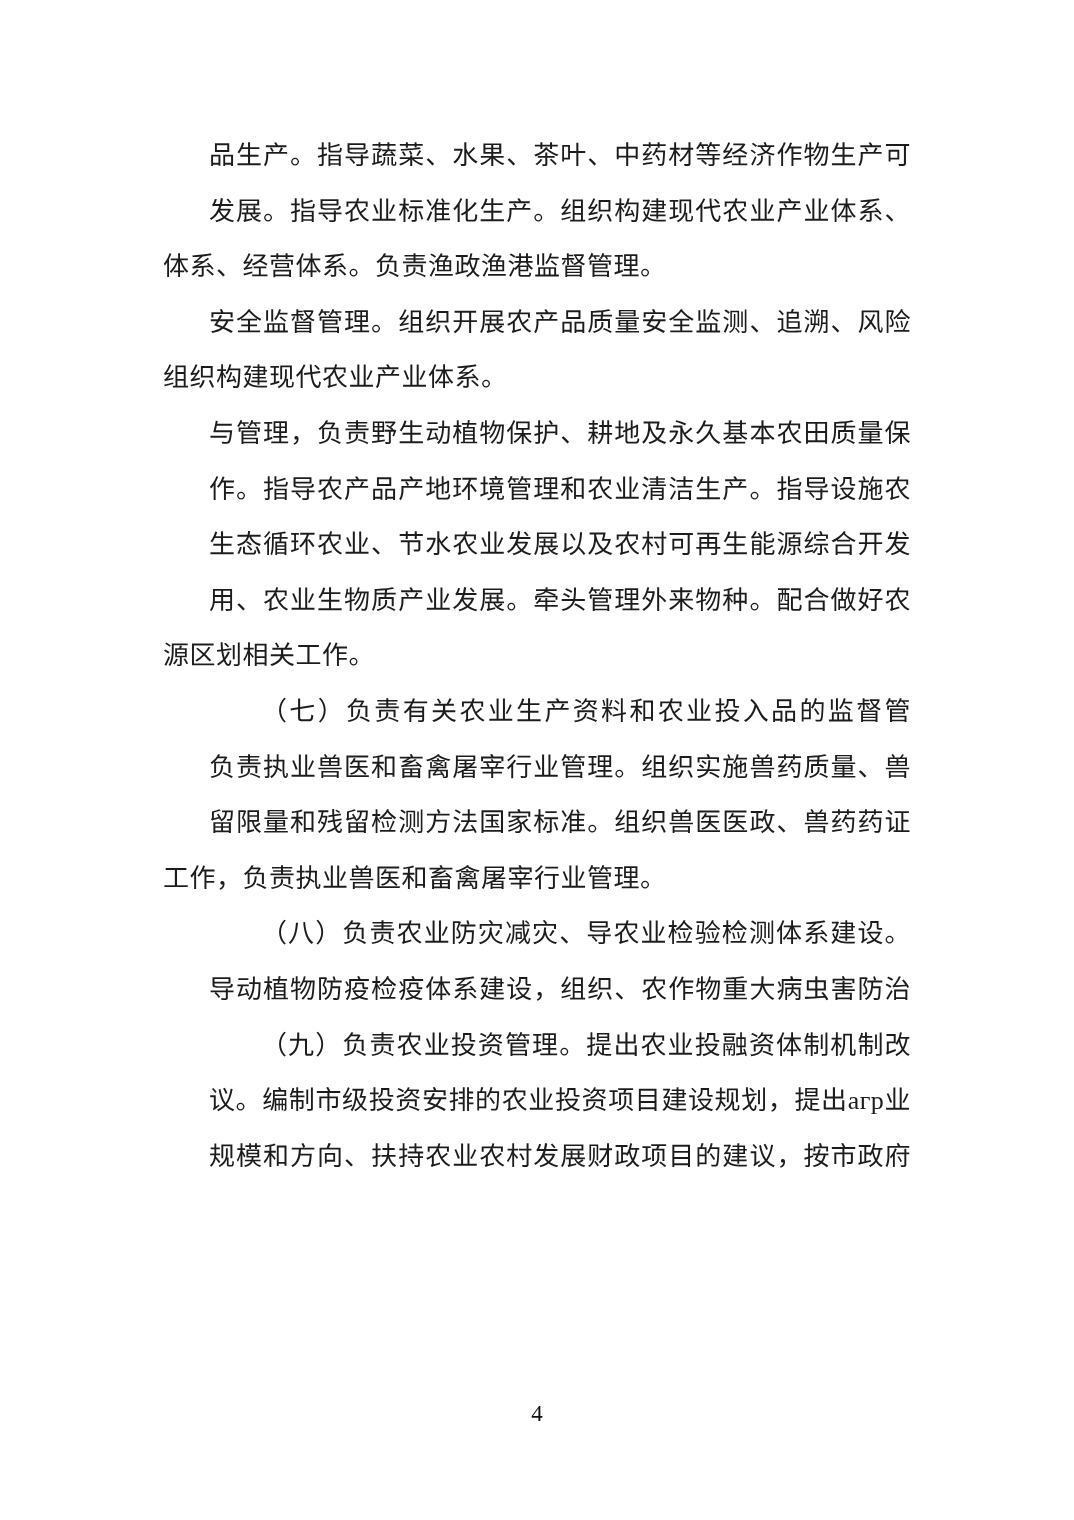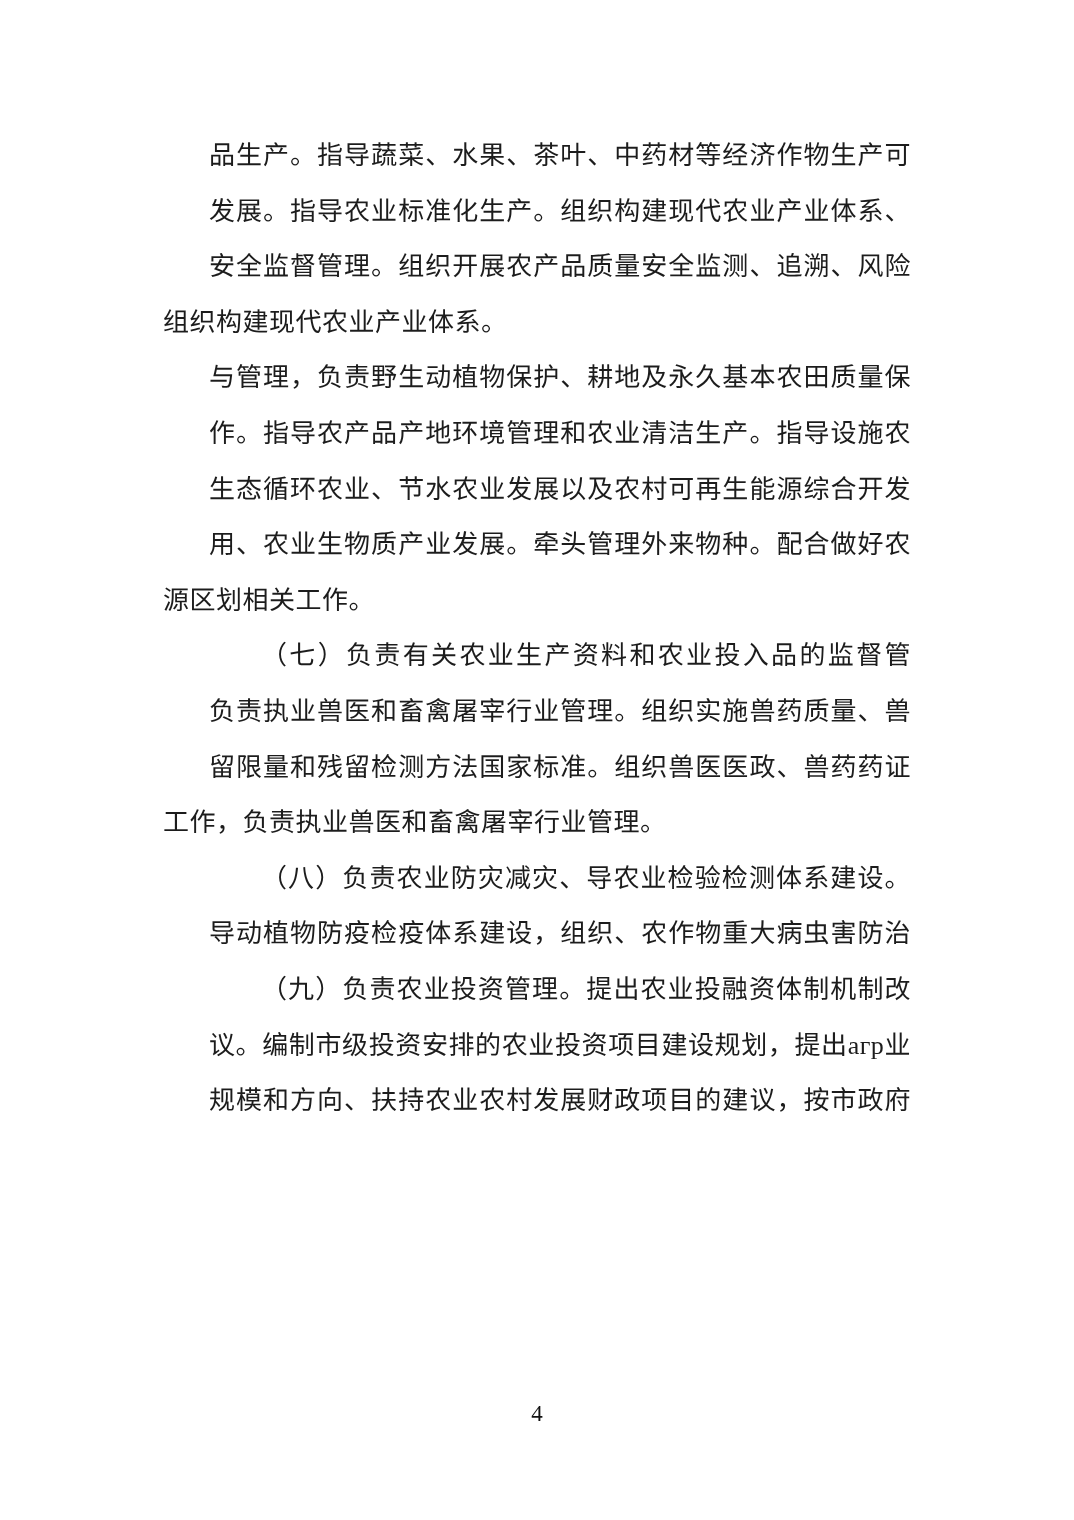--- a/index.html
+++ b/index.html
@@ -67,20 +67,21 @@
 </style>
 </head>
 <body>
 
 <div class="page">
   <main class="content">
 
     <section class="para">
       <div class="line jst">品生产。指导蔬菜、水果、茶叶、中药材等经济作物生产可持续</div>
       <div class="line jst">发展。指导农业标准化生产。组织构建现代农业产业体系、生产</div>
+      <div class="line end">体系、经营体系。负责渔政渔港监督管理。</div>
     </section>
 
     <section class="para">
       <div class="line jst">安全监督管理。组织开展农产品质量安全监测、追溯、风险评估。</div>
       <div class="line end">组织构建现代农业产业体系。</div>
     </section>
 
     <section class="para">
       <div class="line jst">与管理，负责野生动植物保护、耕地及永久基本农田质量保护工</div>
       <div class="line jst">作。指导农产品产地环境管理和农业清洁生产。指导设施农业、</div>

